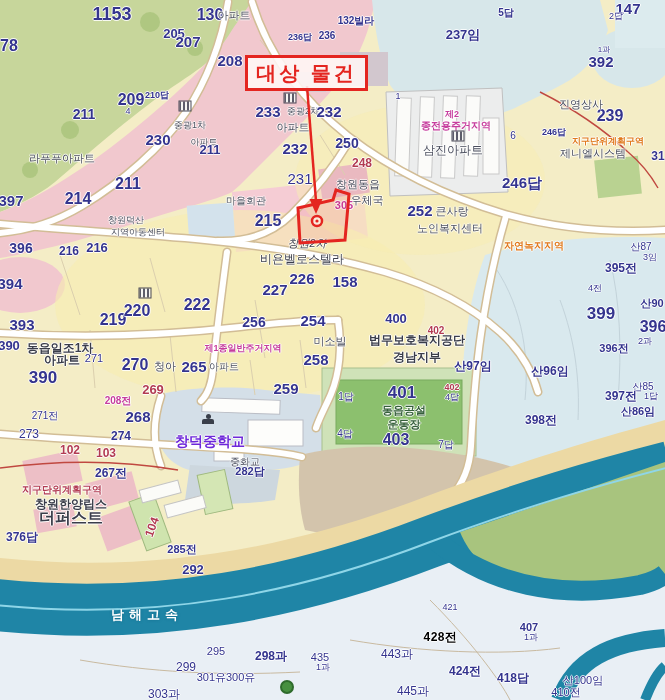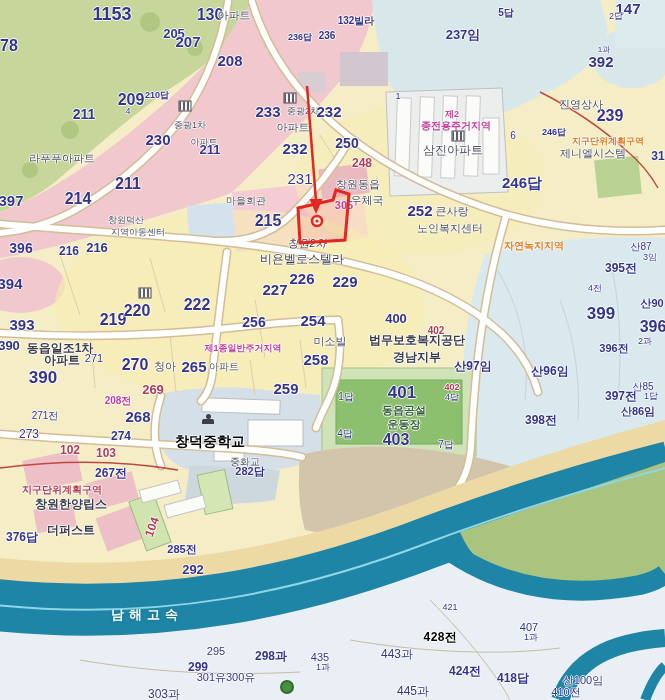--- a/index.html
+++ b/index.html
@@ -195,21 +195,21 @@
       <span class="map-label" style="left: 300px; top: 178px; color: rgb(52, 52, 142); font-size: 15px; font-weight: 400; transform: translate(-50%, -50%) rotate(0deg); letter-spacing: 0px;">231</span>
       <span class="map-label" style="left: 358px; top: 184px; color: rgb(75, 79, 94); font-size: 11px; font-weight: 400; transform: translate(-50%, -50%) rotate(0deg); letter-spacing: 0px;">창원동읍</span>
       <span class="map-label" style="left: 367px; top: 200px; color: rgb(75, 79, 94); font-size: 11px; font-weight: 400; transform: translate(-50%, -50%) rotate(0deg); letter-spacing: 0px;">우체국</span>
       <span class="map-label" style="left: 246px; top: 201px; color: rgb(75, 79, 94); font-size: 10px; font-weight: 400; transform: translate(-50%, -50%) rotate(0deg); letter-spacing: 0px;">마을회관</span>
       <span class="map-label" style="left: 268px; top: 221px; color: rgb(52, 52, 142); font-size: 16px; font-weight: 700; transform: translate(-50%, -50%) rotate(0deg); letter-spacing: 0px;">215</span>
       <span class="map-label" style="left: 344px; top: 205px; color: rgb(198, 61, 157); font-size: 11px; font-weight: 700; transform: translate(-50%, -50%) rotate(0deg); letter-spacing: 0px;">305</span>
       <span class="map-label" style="left: 307px; top: 243px; color: rgb(58, 61, 74); font-size: 11px; font-weight: 400; transform: translate(-50%, -50%) rotate(0deg); letter-spacing: 0px; font-style: italic;">창원2차</span>
       <span class="map-label" style="left: 302px; top: 259px; color: rgb(58, 61, 74); font-size: 12px; font-weight: 400; transform: translate(-50%, -50%) rotate(0deg); letter-spacing: 0px;">비욘벨로스텔라</span>
       <span class="map-label" style="left: 302px; top: 278px; color: rgb(52, 52, 142); font-size: 15px; font-weight: 700; transform: translate(-50%, -50%) rotate(0deg); letter-spacing: 0px;">226</span>
       <span class="map-label" style="left: 275px; top: 289px; color: rgb(52, 52, 142); font-size: 15px; font-weight: 700; transform: translate(-50%, -50%) rotate(0deg); letter-spacing: 0px;">227</span>
-      <span class="map-label" style="left: 345px; top: 281px; color: rgb(52, 52, 142); font-size: 15px; font-weight: 700; transform: translate(-50%, -50%) rotate(0deg); letter-spacing: 0px;">229</span>
+      <span class="map-label" style="left: 345px; top: 281px; color: rgb(52, 52, 142); font-size: 15px; font-weight: 700; transform: translate(-50%, -50%) rotate(0deg); letter-spacing: 0px;">158</span>
       <span class="map-label" style="left: 420px; top: 210px; color: rgb(52, 52, 142); font-size: 15px; font-weight: 700; transform: translate(-50%, -50%) rotate(0deg); letter-spacing: 0px;">252</span>
       <span class="map-label" style="left: 452px; top: 211px; color: rgb(75, 79, 94); font-size: 11px; font-weight: 400; transform: translate(-50%, -50%) rotate(0deg); letter-spacing: 0px;">큰사랑</span>
       <span class="map-label" style="left: 450px; top: 228px; color: rgb(75, 79, 94); font-size: 11px; font-weight: 400; transform: translate(-50%, -50%) rotate(0deg); letter-spacing: 0px;">노인복지센터</span>
       <span class="map-label" style="left: 84px; top: 114px; color: rgb(52, 52, 142); font-size: 14px; font-weight: 700; transform: translate(-50%, -50%) rotate(0deg); letter-spacing: 0px;">211</span>
       <span class="map-label" style="left: 62px; top: 158px; color: rgb(75, 79, 94); font-size: 11px; font-weight: 400; transform: translate(-50%, -50%) rotate(0deg); letter-spacing: 0px;">라푸푸아파트</span>
       <span class="map-label" style="left: 210px; top: 149px; color: rgb(52, 52, 142); font-size: 13px; font-weight: 700; transform: translate(-50%, -50%) rotate(0deg); letter-spacing: 0px;">211</span>
       <span class="map-label" style="left: 128px; top: 184px; color: rgb(52, 52, 142); font-size: 16px; font-weight: 700; transform: translate(-50%, -50%) rotate(0deg); letter-spacing: 0px;">211</span>
       <span class="map-label" style="left: 78px; top: 199px; color: rgb(52, 52, 142); font-size: 16px; font-weight: 700; transform: translate(-50%, -50%) rotate(0deg); letter-spacing: 0px;">214</span>
       <span class="map-label" style="left: 11px; top: 200px; color: rgb(52, 52, 142); font-size: 15px; font-weight: 700; transform: translate(-50%, -50%) rotate(0deg); letter-spacing: 0px;">397</span>
       <span class="map-label" style="left: 126px; top: 220px; color: rgb(75, 79, 94); font-size: 9px; font-weight: 400; transform: translate(-50%, -50%) rotate(0deg); letter-spacing: 0px;">창원덕산</span>
@@ -238,21 +238,21 @@
       <span class="map-label" style="left: 224px; top: 367px; color: rgb(75, 79, 94); font-size: 10px; font-weight: 400; transform: translate(-50%, -50%) rotate(0deg); letter-spacing: 0px;">아파트</span>
       <span class="map-label" style="left: 153px; top: 389px; color: rgb(178, 59, 82); font-size: 13px; font-weight: 700; transform: translate(-50%, -50%) rotate(0deg); letter-spacing: 0px;">269</span>
       <span class="map-label" style="left: 286px; top: 388px; color: rgb(52, 52, 142); font-size: 15px; font-weight: 700; transform: translate(-50%, -50%) rotate(0deg); letter-spacing: 0px;">259</span>
       <span class="map-label" style="left: 118px; top: 401px; color: rgb(198, 61, 157); font-size: 10px; font-weight: 700; transform: translate(-50%, -50%) rotate(0deg); letter-spacing: 0px;">208전</span>
       <span class="map-label" style="left: 45px; top: 416px; color: rgb(52, 52, 142); font-size: 10px; font-weight: 400; transform: translate(-50%, -50%) rotate(0deg); letter-spacing: 0px;">271전</span>
       <span class="map-label" style="left: 29px; top: 434px; color: rgb(52, 52, 142); font-size: 12px; font-weight: 400; transform: translate(-50%, -50%) rotate(0deg); letter-spacing: 0px;">273</span>
       <span class="map-label" style="left: 70px; top: 450px; color: rgb(178, 59, 82); font-size: 12px; font-weight: 700; transform: translate(-50%, -50%) rotate(0deg); letter-spacing: 0px;">102</span>
       <span class="map-label" style="left: 121px; top: 436px; color: rgb(52, 52, 142); font-size: 12px; font-weight: 700; transform: translate(-50%, -50%) rotate(0deg); letter-spacing: 0px;">274</span>
       <span class="map-label" style="left: 106px; top: 453px; color: rgb(178, 59, 82); font-size: 12px; font-weight: 700; transform: translate(-50%, -50%) rotate(0deg); letter-spacing: 0px;">103</span>
       <span class="map-label" style="left: 138px; top: 416px; color: rgb(52, 52, 142); font-size: 15px; font-weight: 700; transform: translate(-50%, -50%) rotate(0deg); letter-spacing: 0px;">268</span>
-      <span class="map-label" style="left: 210px; top: 441px; color: #000000; font-size: 14px; font-weight: 700; transform: translate(-50%, -50%) rotate(0deg); letter-spacing: 0px;">창덕중학교</span>
+      <span class="map-label" style="left: 210px; top: 441px; color: #6d28d9; font-size: 14px; font-weight: 700; transform: translate(-50%, -50%) rotate(0deg); letter-spacing: 0px;">창덕중학교</span>
       <span class="map-label" style="left: 245px; top: 462px; color: rgb(75, 79, 94); font-size: 10px; font-weight: 400; transform: translate(-50%, -50%) rotate(0deg); letter-spacing: 0px;">중화교</span>
       <span class="map-label" style="left: 396px; top: 318px; color: rgb(52, 52, 142); font-size: 13px; font-weight: 700; transform: translate(-50%, -50%) rotate(0deg); letter-spacing: 0px;">400</span>
       <span class="map-label" style="left: 436px; top: 331px; color: rgb(178, 59, 82); font-size: 10px; font-weight: 700; transform: translate(-50%, -50%) rotate(0deg); letter-spacing: 0px;">402</span>
       <span class="map-label" style="left: 417px; top: 340px; color: rgb(58, 61, 74); font-size: 12px; font-weight: 700; transform: translate(-50%, -50%) rotate(0deg); letter-spacing: 0px;">법무보호복지공단</span>
       <span class="map-label" style="left: 417px; top: 357px; color: rgb(58, 61, 74); font-size: 12px; font-weight: 700; transform: translate(-50%, -50%) rotate(0deg); letter-spacing: 0px;">경남지부</span>
       <span class="map-label" style="left: 473px; top: 366px; color: rgb(52, 52, 142); font-size: 12px; font-weight: 700; transform: translate(-50%, -50%) rotate(0deg); letter-spacing: 0px;">산97임</span>
       <span class="map-label" style="left: 550px; top: 371px; color: rgb(52, 52, 142); font-size: 12px; font-weight: 700; transform: translate(-50%, -50%) rotate(0deg); letter-spacing: 0px;">산96임</span>
       <span class="map-label" style="left: 402px; top: 392px; color: rgb(52, 52, 142); font-size: 17px; font-weight: 700; transform: translate(-50%, -50%) rotate(0deg); letter-spacing: 0px;">401</span>
       <span class="map-label" style="left: 346px; top: 397px; color: rgb(52, 52, 142); font-size: 10px; font-weight: 400; transform: translate(-50%, -50%) rotate(0deg); letter-spacing: 0px;">1답</span>
       <span class="map-label" style="left: 452px; top: 387px; color: rgb(178, 59, 82); font-size: 9px; font-weight: 700; transform: translate(-50%, -50%) rotate(0deg); letter-spacing: 0px;">402</span>
@@ -273,40 +273,40 @@
       <span class="map-label" style="left: 614px; top: 348px; color: rgb(52, 52, 142); font-size: 11px; font-weight: 700; transform: translate(-50%, -50%) rotate(0deg); letter-spacing: 0px;">396전</span>
       <span class="map-label" style="left: 643px; top: 387px; color: rgb(52, 52, 142); font-size: 10px; font-weight: 400; transform: translate(-50%, -50%) rotate(0deg); letter-spacing: 0px;">산85</span>
       <span class="map-label" style="left: 651px; top: 396px; color: rgb(52, 52, 142); font-size: 9px; font-weight: 400; transform: translate(-50%, -50%) rotate(0deg); letter-spacing: 0px;">1답</span>
       <span class="map-label" style="left: 621px; top: 396px; color: rgb(52, 52, 142); font-size: 12px; font-weight: 700; transform: translate(-50%, -50%) rotate(0deg); letter-spacing: 0px;">397전</span>
       <span class="map-label" style="left: 638px; top: 411px; color: rgb(52, 52, 142); font-size: 11px; font-weight: 700; transform: translate(-50%, -50%) rotate(0deg); letter-spacing: 0px;">산86임</span>
       <span class="map-label" style="left: 541px; top: 420px; color: rgb(52, 52, 142); font-size: 12px; font-weight: 700; transform: translate(-50%, -50%) rotate(0deg); letter-spacing: 0px;">398전</span>
       <span class="map-label" style="left: 250px; top: 471px; color: rgb(52, 52, 142); font-size: 11px; font-weight: 700; transform: translate(-50%, -50%) rotate(0deg); letter-spacing: 0px;">282답</span>
       <span class="map-label" style="left: 111px; top: 473px; color: rgb(52, 52, 142); font-size: 12px; font-weight: 700; transform: translate(-50%, -50%) rotate(0deg); letter-spacing: 0px;">267전</span>
       <span class="map-label" style="left: 62px; top: 490px; color: rgb(178, 59, 82); font-size: 10px; font-weight: 700; transform: translate(-50%, -50%) rotate(0deg); letter-spacing: 0px;">지구단위계획구역</span>
       <span class="map-label" style="left: 71px; top: 504px; color: rgb(58, 61, 74); font-size: 12px; font-weight: 700; transform: translate(-50%, -50%) rotate(0deg); letter-spacing: 0px;">창원한양립스</span>
-      <span class="map-label" style="left: 71px; top: 518px; color: rgb(58, 61, 74); font-size: 12px; font-weight: 700; transform: translate(-50%, -50%) rotate(0deg); letter-spacing: 0px; margin-top: 12px;">더퍼스트</span>
+      <span class="map-label" style="left: 71px; top: 518px; color: rgb(58, 61, 74); font-size: 16px; font-weight: 700; transform: translate(-50%, -50%) rotate(0deg); letter-spacing: 0px;">더퍼스트</span>
       <span class="map-label" style="left: 22px; top: 537px; color: rgb(52, 52, 142); font-size: 12px; font-weight: 700; transform: translate(-50%, -50%) rotate(0deg); letter-spacing: 0px;">376답</span>
       <span class="map-label" style="left: 152px; top: 527px; color: rgb(178, 59, 82); font-size: 12px; font-weight: 700; transform: translate(-50%, -50%) rotate(-70deg); letter-spacing: 0px;">104</span>
       <span class="map-label" style="left: 182px; top: 549px; color: rgb(52, 52, 142); font-size: 11px; font-weight: 700; transform: translate(-50%, -50%) rotate(0deg); letter-spacing: 0px;">285전</span>
       <span class="map-label" style="left: 193px; top: 563px; color: rgb(52, 52, 142); font-size: 13px; font-weight: 700; transform: translate(-50%, -50%) rotate(0deg); letter-spacing: 0px; margin-top: 6px;">292</span>
       <span class="map-label no-halo" style="left: 147px; top: 614px; color: rgb(255, 255, 255); font-size: 13px; font-weight: 700; transform: translate(-50%, -50%) rotate(0deg); letter-spacing: 5px;">남해고속</span>
       <span class="map-label" style="left: 216px; top: 651px; color: rgb(52, 52, 142); font-size: 11px; font-weight: 400; transform: translate(-50%, -50%) rotate(0deg); letter-spacing: 0px;">295</span>
-      <span class="map-label" style="left: 198px; top: 667px; color: rgb(52, 52, 142); font-size: 12px; font-weight: 700; transform: translate(-50%, -50%) rotate(0deg); letter-spacing: 0px; text-align: center;">299</span>
+      <span class="map-label" style="left: 186px; top: 667px; color: rgb(52, 52, 142); font-size: 12px; font-weight: 400; transform: translate(-50%, -50%) rotate(0deg); letter-spacing: 0px; text-align: center;">299</span>
       <span class="map-label" style="left: 226px; top: 677px; color: rgb(52, 52, 142); font-size: 11px; font-weight: 400; transform: translate(-50%, -50%) rotate(0deg); letter-spacing: 0px;">301유300유</span>
       <span class="map-label" style="left: 271px; top: 656px; color: rgb(52, 52, 142); font-size: 12px; font-weight: 700; transform: translate(-50%, -50%) rotate(0deg); letter-spacing: 0px;">298과</span>
       <span class="map-label" style="left: 320px; top: 657px; color: rgb(52, 52, 142); font-size: 11px; font-weight: 400; transform: translate(-50%, -50%) rotate(0deg); letter-spacing: 0px;">435</span>
       <span class="map-label" style="left: 323px; top: 667px; color: rgb(52, 52, 142); font-size: 9px; font-weight: 400; transform: translate(-50%, -50%) rotate(0deg); letter-spacing: 0px;">1과</span>
       <span class="map-label" style="left: 164px; top: 694px; color: rgb(52, 52, 142); font-size: 12px; font-weight: 400; transform: translate(-50%, -50%) rotate(0deg); letter-spacing: 0px;">303과</span>
       <span class="map-label" style="left: 450px; top: 607px; color: rgb(52, 52, 142); font-size: 9px; font-weight: 400; transform: translate(-50%, -50%) rotate(0deg); letter-spacing: 0px;">421</span>
       <span class="map-label" style="left: 440px; top: 638px; color: #000000; font-size: 12px; font-weight: 700; transform: translate(-50%, -50%) rotate(0deg); letter-spacing: 0px; font-family: Liberation Mono, monospace;">428전</span>
       <span class="map-label" style="left: 397px; top: 654px; color: rgb(52, 52, 142); font-size: 12px; font-weight: 400; transform: translate(-50%, -50%) rotate(0deg); letter-spacing: 0px;">443과</span>
       <span class="map-label" style="left: 465px; top: 671px; color: rgb(52, 52, 142); font-size: 12px; font-weight: 700; transform: translate(-50%, -50%) rotate(0deg); letter-spacing: 0px;">424전</span>
       <span class="map-label" style="left: 513px; top: 678px; color: rgb(52, 52, 142); font-size: 12px; font-weight: 700; transform: translate(-50%, -50%) rotate(0deg); letter-spacing: 0px;">418답</span>
       <span class="map-label" style="left: 413px; top: 691px; color: rgb(52, 52, 142); font-size: 12px; font-weight: 400; transform: translate(-50%, -50%) rotate(0deg); letter-spacing: 0px;">445과</span>
-      <span class="map-label" style="left: 529px; top: 627px; color: rgb(52, 52, 142); font-size: 11px; font-weight: 400; transform: translate(-50%, -50%) rotate(0deg); letter-spacing: 0px;">407</span>
+      <span class="map-label" style="left: 529px; top: 627px; color: rgb(52, 52, 142); font-size: 11px; font-weight: 700; transform: translate(-50%, -50%) rotate(0deg); letter-spacing: 0px;">407</span>
       <span class="map-label" style="left: 531px; top: 637px; color: rgb(52, 52, 142); font-size: 9px; font-weight: 400; transform: translate(-50%, -50%) rotate(0deg); letter-spacing: 0px;">1과</span>
       <span class="map-label" style="left: 583px; top: 680px; color: rgb(52, 52, 142); font-size: 11px; font-weight: 400; transform: translate(-50%, -50%) rotate(0deg); letter-spacing: 0px;">산100임</span>
       <span class="map-label" style="left: 566px; top: 692px; color: rgb(52, 52, 142); font-size: 11px; font-weight: 400; transform: translate(-50%, -50%) rotate(0deg); letter-spacing: 0px;">410전</span>
     </div>
   <div id="icon-layer">
       <div class="icon-building" style="left: 185px; top: 106px;"></div>
       <div class="icon-building" style="left: 290px; top: 98px;"></div>
       <div class="icon-building" style="left: 458px; top: 136px;"></div>
       <div class="icon-building" style="left: 145px; top: 293px;"></div>
       <div class="icon-school" style="left: 208px; top: 419px;"></div>
@@ -314,14 +314,17 @@
     </div>
 
   <div id="annot-layer">
     <svg viewBox="0 0 665 700" width="665" height="700">
       <polygon points="298,208 333,200 336,190 349,194 345,240 300,243" fill="rgba(228,37,32,0.08)" stroke="#e42520" stroke-width="3"></polygon>
       <line x1="307" y1="86" x2="316" y2="201" stroke="#e42520" stroke-width="2.5"></line>
       <polygon points="316,214 309.5,199 322.5,199" fill="#e42520"></polygon>
       <circle cx="317" cy="221" r="5" fill="rgba(255,255,255,0.55)" stroke="#e42520" stroke-width="2.5"></circle>
       <circle cx="317" cy="221" r="1.6" fill="#e42520"></circle>
     </svg>
+    <div id="target-box" style="left: 245px; top: 55px; width: 117px; height: 30px;">
+      <span>대상 물건</span>
+    </div>
   </div>
 </div>
 
 </body></html>

